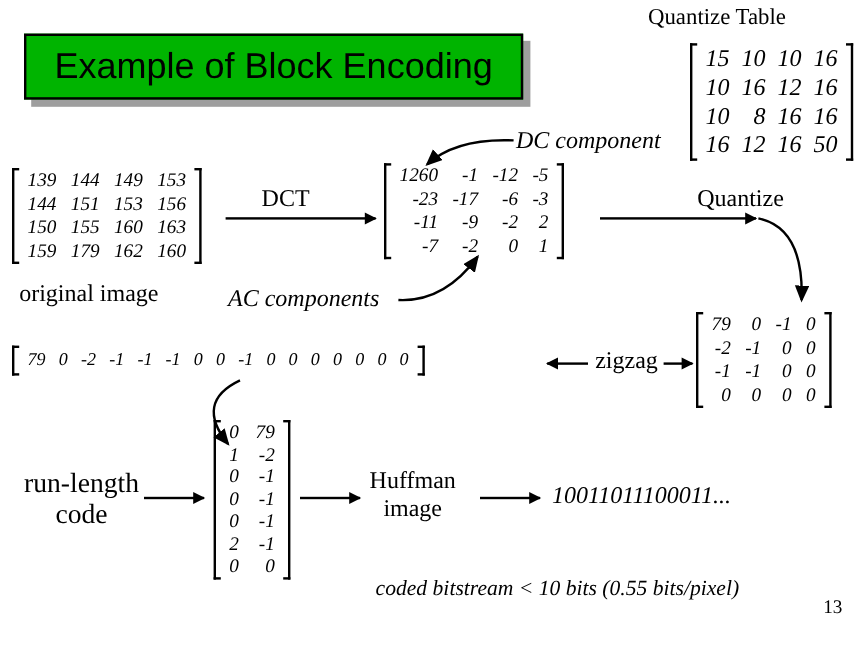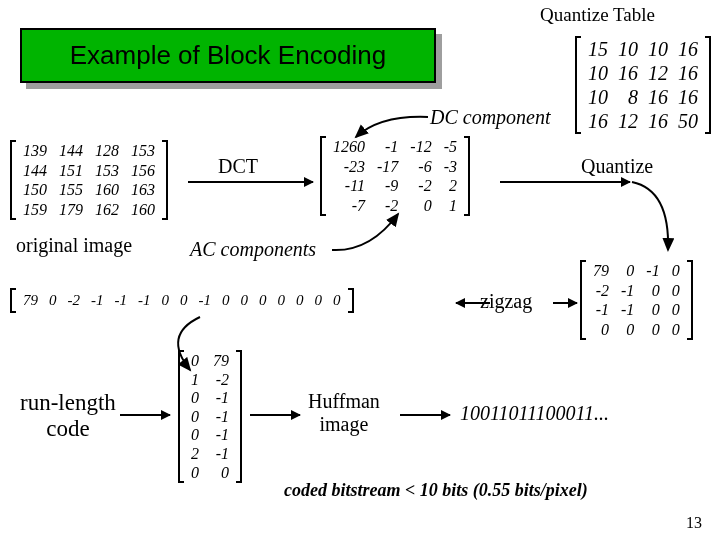--- a/index.html
+++ b/index.html
@@ -26,21 +26,21 @@
   }
   .title-box {
     position: absolute;
     left: 0; top: 0;
     width: 100%; height: 100%;
     background: #00b400;
     border: 2px solid #000;
     display: flex;
     align-items: center;
     justify-content: center;
-    font-size: 26px;
+    font-size: 30px;
     font-family: Arial, sans-serif;
   }
   .label { position: absolute; font-style: italic; font-size: 20px; }
   .label.nonital { font-style: normal; }
 
   .matrix {
     position: absolute;
     display: flex;
     font-style: italic;
     font-family: "Times New Roman", serif;
@@ -67,21 +67,21 @@
   .arrow::after {
     content: "";
     position: absolute;
     right: -1px; top: -4px;
     border-left: 10px solid #000;
     border-top: 5px solid transparent;
     border-bottom: 5px solid transparent;
   }
   .pagenum {
     position: absolute;
-    right: 18px; bottom: 8px;
+    right: 18px; bottom: 24px;
     font-size: 16px;
   }
   svg.conn { position: absolute; overflow: visible; }
 </style>
 </head>
 <body>
 
 <div class="title-wrap">
   <div class="title-shadow"></div>
   <div class="title-box">
@@ -122,21 +122,21 @@
       </marker>
     </defs>
   <path d="M78,2 Q30,0 6,22" stroke="#000" stroke-width="2" fill="none" marker-end="url(#ah)"></path>
 </svg>
 
 <div class="matrix" style="left:10px; top:140px; font-size:16px">
   <div class="bracket-l"></div>
   <div class="mgrid" id="m-orig" style="grid-template-columns:repeat(4,auto); gap:2px 6px">
       <span>139</span>
       <span>144</span>
-      <span>128</span>
+      <span>149</span>
       <span>153</span>
       <span>144</span>
       <span>151</span>
       <span>153</span>
       <span>156</span>
       <span>150</span>
       <span>155</span>
       <span>160</span>
       <span>163</span>
       <span>159</span>
@@ -202,21 +202,21 @@
       <span>0</span>
       <span>0</span>
       <span>0</span>
       <span>0</span>
       <span>0</span>
       <span>0</span>
     </div>
   <div class="bracket-r"></div>
 </div>
 
-<div class="label nonital" style="left:480px; top:290px; font-size:20px">zigzag</div>
+<div class="label nonital" style="left:496px; top:290px; font-size:20px">zigzag</div>
 <div class="arrow" style="left:553px; top:302px; width:24px"></div>
 <div class="arrow" style="left:456px; top:302px; width:34px; transform:rotate(180deg)"></div>
 
 <div class="matrix" style="left:10px; top:288px; font-size:15px">
   <div class="bracket-l"></div>
   <div class="mgrid" id="m-zig" style="grid-template-columns:repeat(16,auto); gap:0 5px; padding:4px 4px">
       <span>79</span>
       <span>0</span>
       <span>-2</span>
       <span>-1</span>
@@ -265,15 +265,15 @@
   <div class="bracket-r"></div>
 </div>
 
 <div class="arrow" style="left:250px; top:414px; width:50px"></div>
 <div class="label nonital" style="left:308px; top:390px; font-size:20px; white-space:pre; text-align:center">Huffman
 image</div>
 <div class="arrow" style="left:400px; top:414px; width:50px"></div>
 
 <div class="label" style="left:460px; top:402px; font-size:20px">10011011100011...</div>
 
-<div class="label" style="left:284px; top:480px; font-size:18px; font-weight:bold">coded bitstream &lt; 10 bits (0.55 bits/pixel)</div>
+<div class="label" style="left:313px; top:480px; font-size:18px; font-weight:normal">coded bitstream &lt; 10 bits (0.55 bits/pixel)</div>
 
 <div class="pagenum">13</div>
 
 </body></html>

